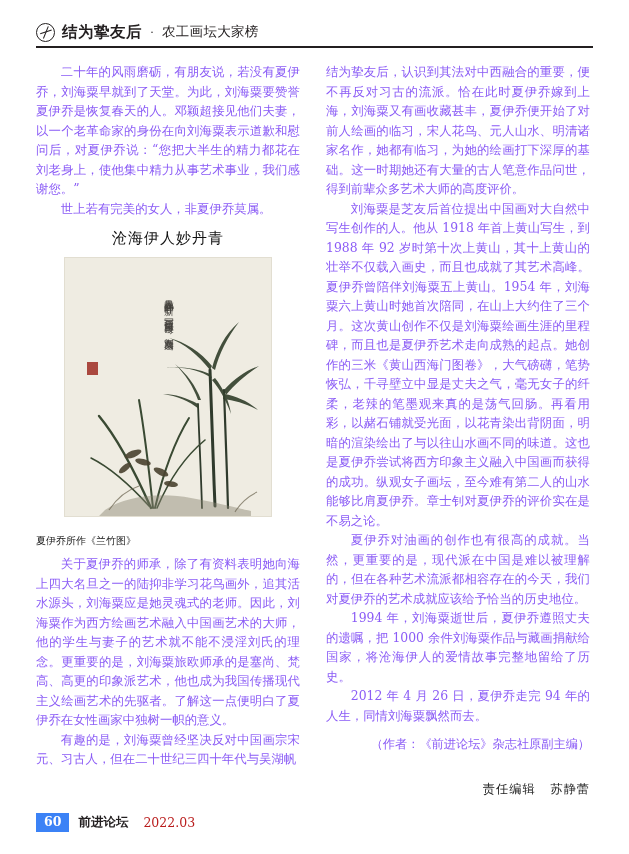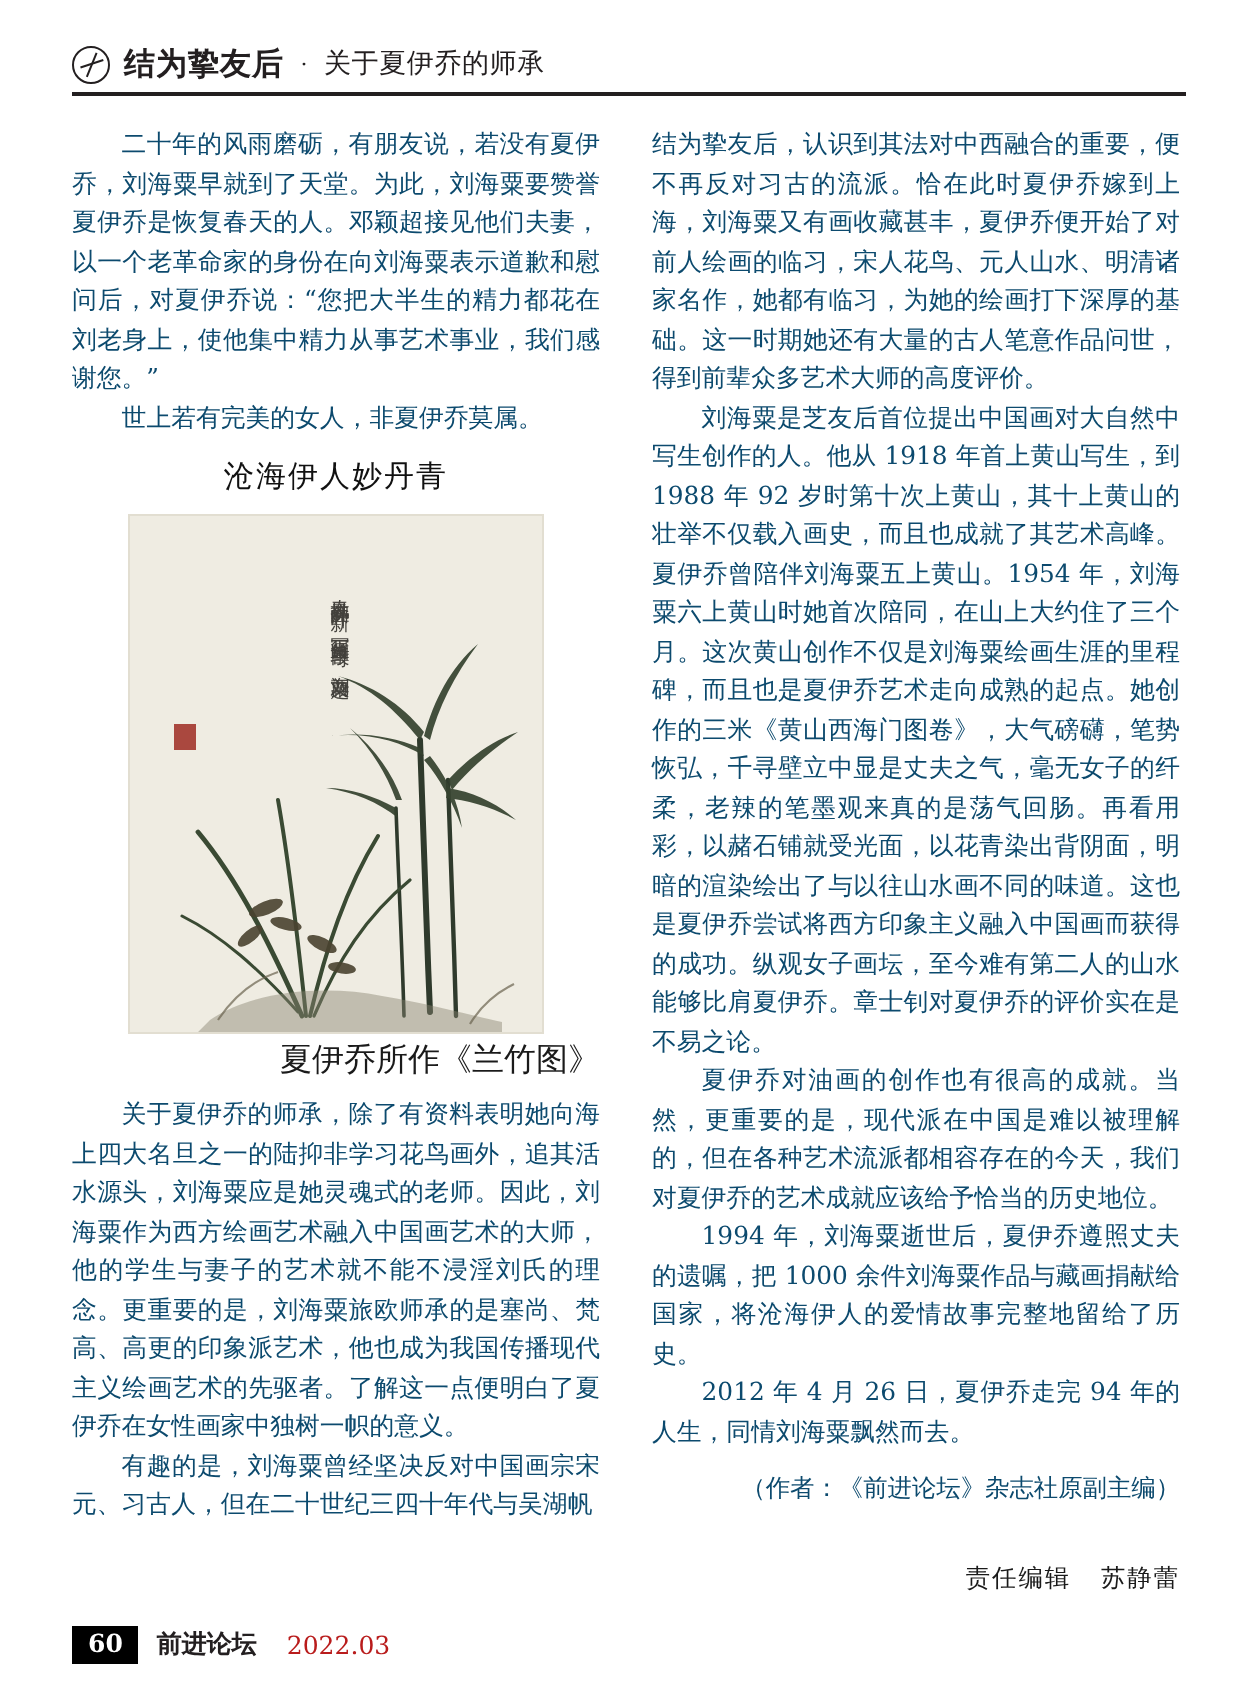--- a/index.html
+++ b/index.html
@@ -107,21 +107,21 @@
     flex: 0 0 264px;
     position: relative;
   }
   p {
     margin: 0;
     font-size: 12.4px;
     line-height: 19.5px;
     text-align: justify;
     text-justify: inter-ideograph;
     font-family: "DejaVu Serif", "Liberation Serif", serif;
-    color: #0c4a6e;
+    color: #8b5cf6;
   }
   p.ind {
     text-indent: 24.8px;
   }
   h2.section-title {
     margin: 11px 0 7px 0;
     font-size: 15px;
     font-weight: normal;
     text-align: center;
     font-family: "DejaVu Serif", serif;
@@ -163,25 +163,25 @@
     top: 104px;
     left: 22px;
     width: 11px;
     height: 13px;
     background: #9d2b22;
     opacity: 0.85;
   }
   .art svg { position: absolute; left: 0; top: 0; }
 
   .caption {
-    margin-top: 3px;
-    font-size: 16px;
+    margin-top: 17px;
+    font-size: 10px;
     font-family: "DejaVu Serif", serif;
     color: #1a1a1a;
-    text-align: right;
+    text-align: left;
   }
 
   .byline {
     margin-top: 10px;
     font-size: 12.2px;
     text-align: right;
     font-family: "DejaVu Serif", serif;
   }
   .editor-line {
     position: absolute;
@@ -196,21 +196,21 @@
   
   .footer {
     position: absolute;
     left: 36px;
     bottom: 22px;
     display: flex;
     align-items: center;
     gap: 9px;
   }
   .folio {
-    background: #000000;
+    background: #3b82f6;
     color: #ffffff;
     font-family: "DejaVu Serif", serif;
     font-size: 12.5px;
     font-weight: bold;
     padding: 2px 8px 3px 8px;
     line-height: 14px;
   }
   .footer-mag {
     font-family: "DejaVu Serif", serif;
     font-size: 12.5px;
@@ -227,21 +227,21 @@
 </head>
 <body>
 
 <div class="page">
 
   <div class="header">
     <div class="header-inner">
       <span class="logo-mark"></span>
       <span class="header-title">结为挚友后</span>
       <span class="header-sep">·</span>
-      <span class="header-subtitle">关于夏伊乔的师承</span>
+      <span class="header-subtitle">农工画坛大家榜</span>
     </div>
     <div class="header-rule"></div>
   </div>
 
   <div class="columns">
 
     <div class="col">
       <p class="ind">二十年的风雨磨砺，有朋友说，若没有夏伊乔，刘海粟早就到了天堂。为此，刘海粟要赞誉夏伊乔是恢复春天的人。邓颖超接见他们夫妻，以一个老革命家的身份在向刘海粟表示道歉和慰问后，对夏伊乔说：“您把大半生的精力都花在刘老身上，使他集中精力从事艺术事业，我们感谢您。”</p>
       <p class="ind">世上若有完美的女人，非夏伊乔莫属。</p>
 

